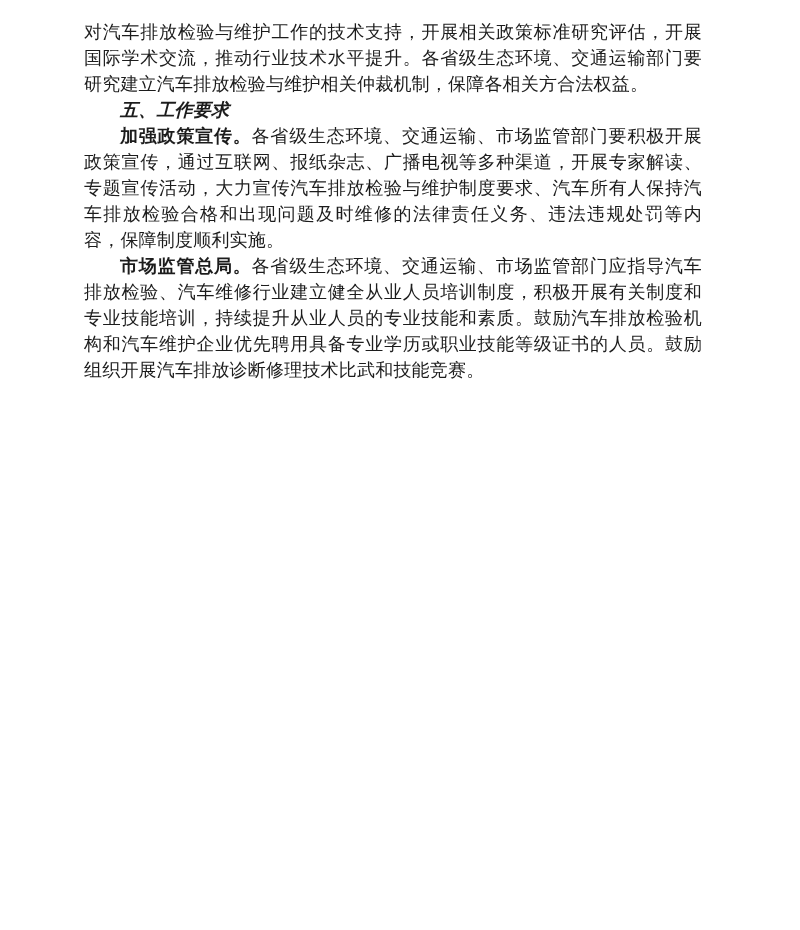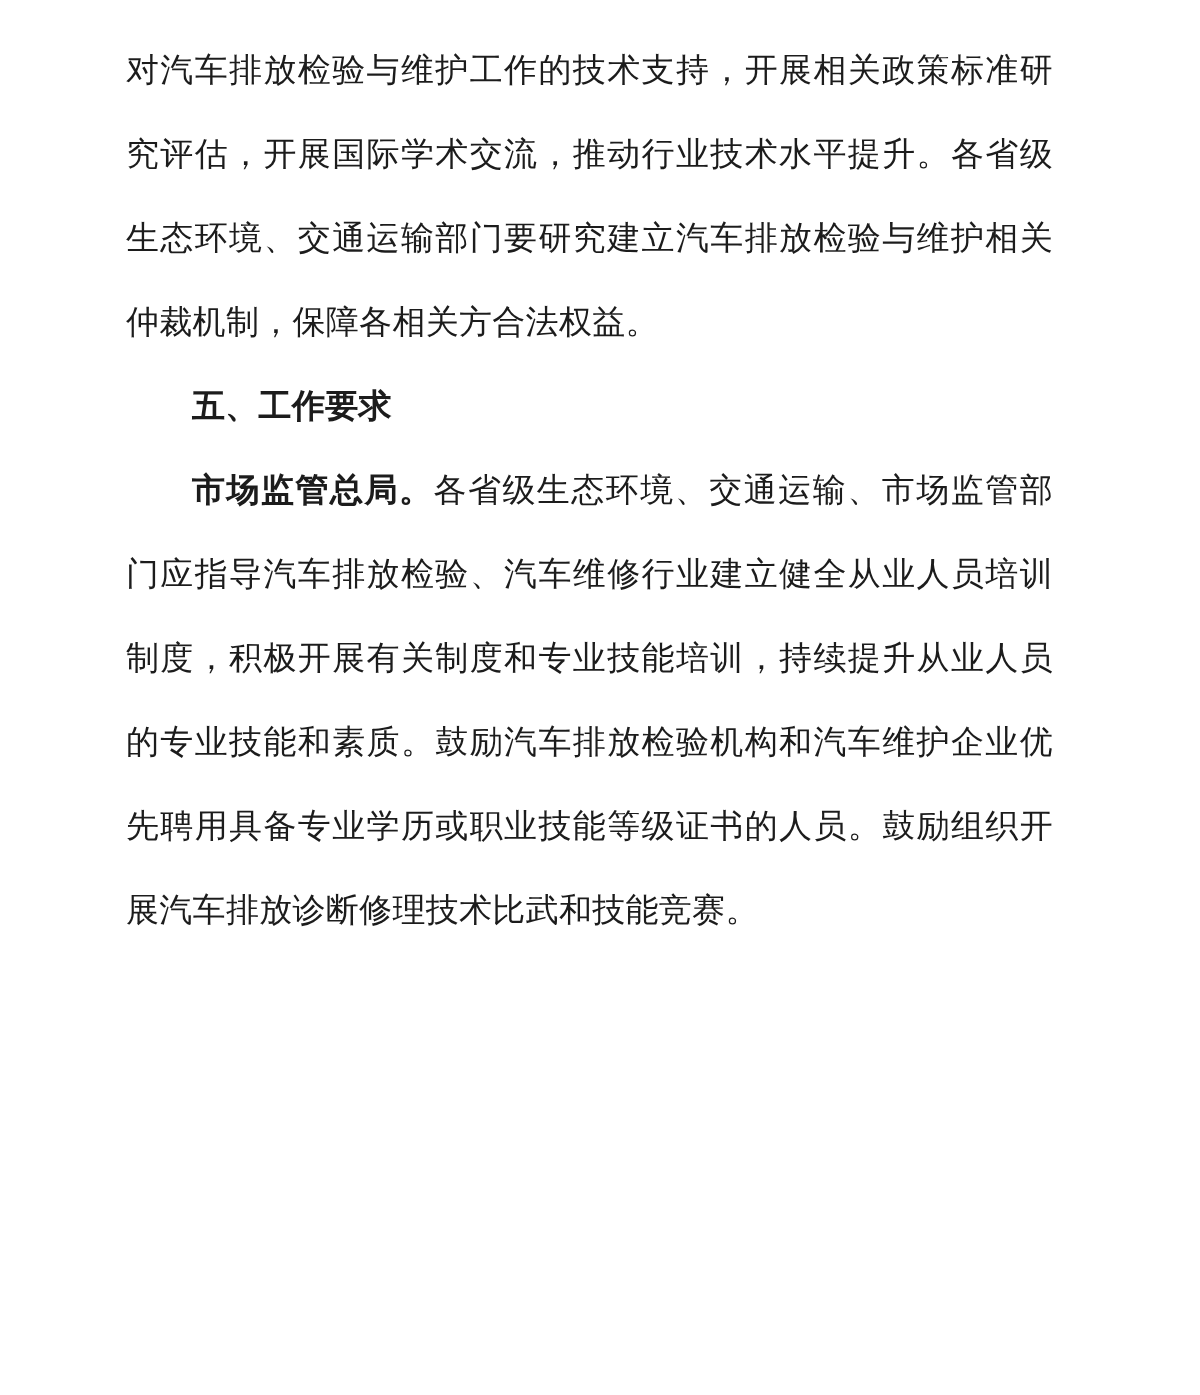--- a/index.html
+++ b/index.html
@@ -16,47 +16,51 @@
   }
   .page {
     box-sizing: border-box;
     width: 800px;
     height: 930px;
     padding: 19px 98px 0 84px;
     background: #ffffff;
   }
   .para {
     margin: 0;
-    font-size: 22px;
-    line-height: 56px;
+    font-size: 18px;
+    line-height: 26px;
     text-align: justify;
     text-justify: inter-ideograph;
     text-indent: 2em;
     letter-spacing: 0.2px;
     word-break: break-all;
   }
   .para.no-indent {
     text-indent: 0;
   }
   .para.heading {
     font-weight: 700;
     text-align: left;
+    font-style: italic;
   }
   .lead {
     font-weight: 700;
   }
 </style>
 </head>
 <body>
 
 <div class="page">
 
   <p class="para no-indent">对汽车排放检验与维护工作的技术支持，开展相关政策标准研究评估，开展国际学术交流，推动行业技术水平提升。各省级生态环境、交通运输部门要研究建立汽车排放检验与维护相关仲裁机制，保障各相关方合法权益。</p>
 
   <p class="para heading">五、工作要求</p>
 
 
+  <p class="para">
+    <b class="lead">加强政策宣传。</b><span>各省级生态环境、交通运输、市场监管部门要积极开展政策宣传，通过互联网、报纸杂志、广播电视等多种渠道，开展专家解读、专题宣传活动，大力宣传汽车排放检验与维护制度要求、汽车所有人保持汽车排放检验合格和出现问题及时维修的法律责任义务、违法违规处罚等内容，保障制度顺利实施。</span>
+  </p>
 
   <p class="para">
     <b class="lead">市场监管总局。</b><span>各省级生态环境、交通运输、市场监管部门应指导汽车排放检验、汽车维修行业建立健全从业人员培训制度，积极开展有关制度和专业技能培训，持续提升从业人员的专业技能和素质。鼓励汽车排放检验机构和汽车维护企业优先聘用具备专业学历或职业技能等级证书的人员。鼓励组织开展汽车排放诊断修理技术比武和技能竞赛。</span>
   </p>
 
 </div>
 
 </body></html>

